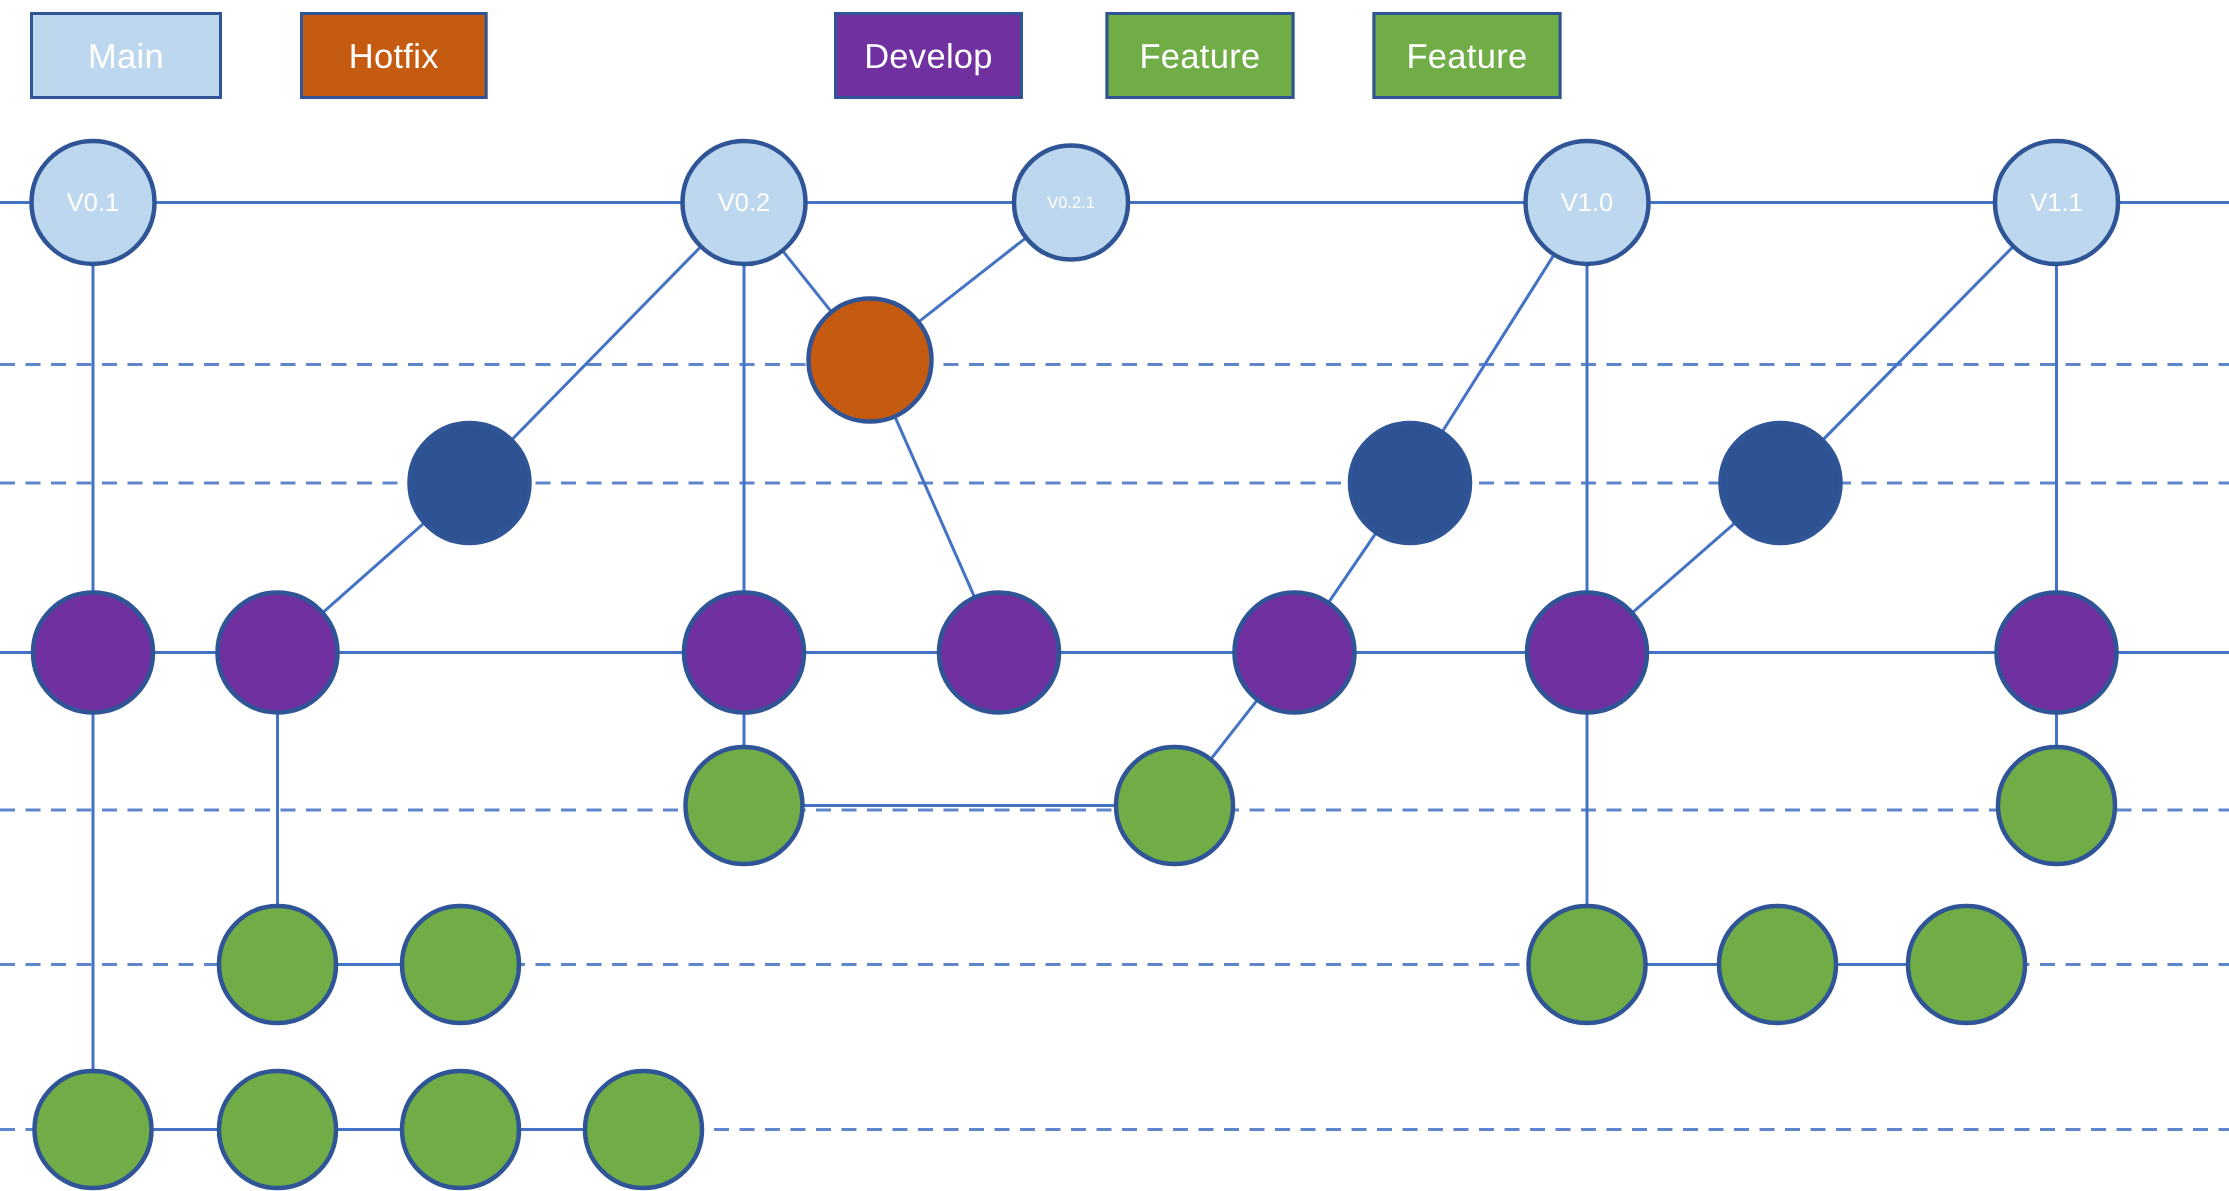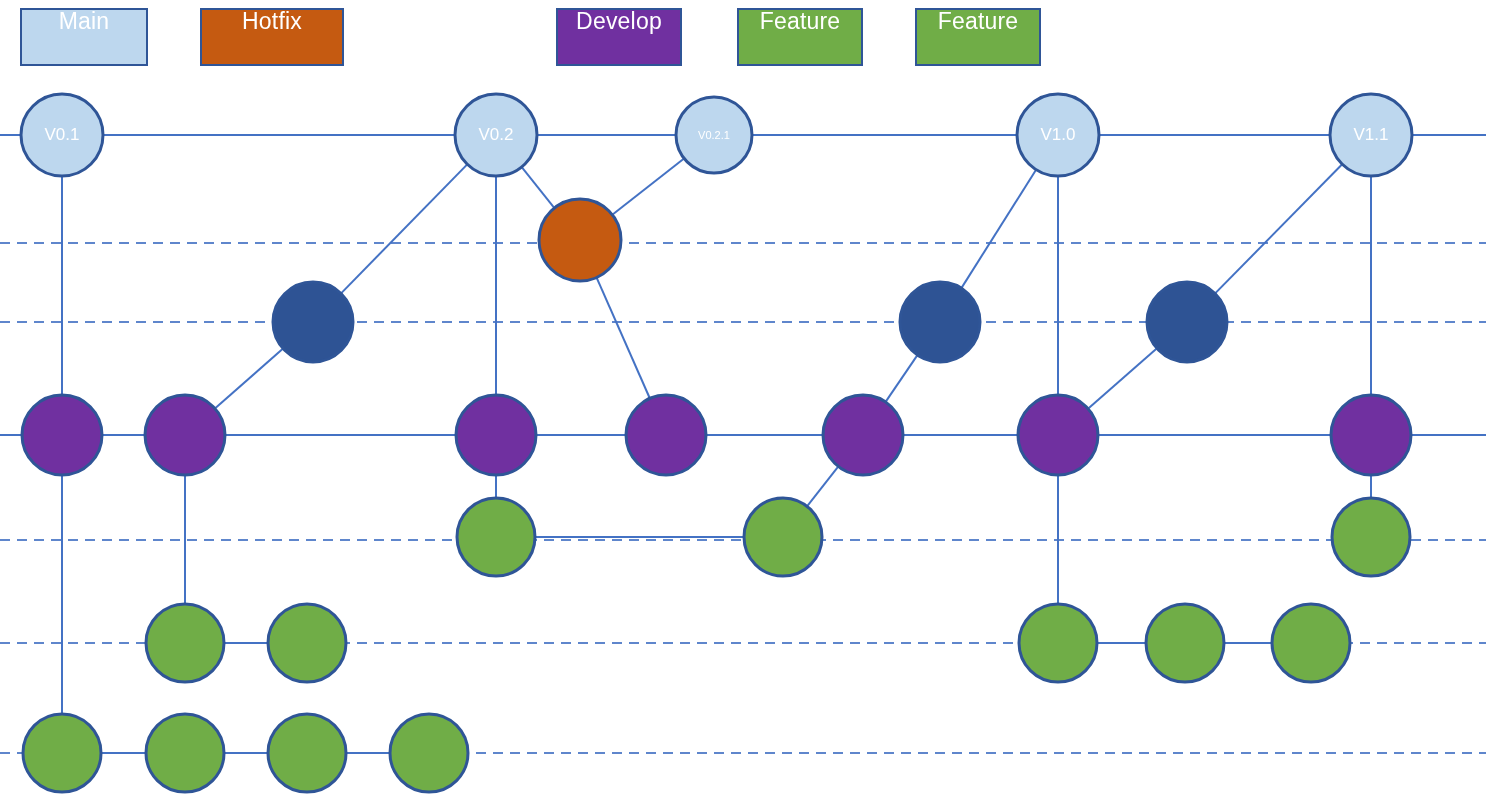--- a/index.html
+++ b/index.html
@@ -28,21 +28,21 @@
     top: 0;
     width: 1486px;
     height: 80px;
     z-index: 5;
   }
   .legend-box {
     position: absolute;
     box-sizing: border-box;
     border: 2px solid #2F5597;
     display: flex;
-    align-items: flex-start;
+    align-items: center;
     justify-content: center;
     color: #ffffff;
     font-size: 23px;
     line-height: 1;
     letter-spacing: .2px;
     user-select: none;
   }
 
   
   #graph {
@@ -215,21 +215,21 @@
         <g>
           <circle cx="429" cy="753" r="39" class="node-circle" fill="#70AD47"></circle>
         </g>
       </g>
   </svg>
 
   <div id="legend">
       <div class="legend-box" style="left: 20px; top: 8px; width: 128px; height: 58px; background: rgb(189, 215, 238); border-color: rgb(47, 85, 151);">
         <span style="color: rgb(255, 255, 255);">Main</span>
       </div>
-      <div class="legend-box" style="left: 200px; top: 8px; width: 144px; height: 58px; background: rgb(197, 90, 17); border-color: rgb(47, 85, 151);">
+      <div class="legend-box" style="left: 200px; top: 8px; width: 125px; height: 58px; background: rgb(197, 90, 17); border-color: rgb(47, 85, 151);">
         <span style="color: rgb(255, 255, 255);">Hotfix</span>
       </div>
       <div class="legend-box" style="left: 556px; top: 8px; width: 126px; height: 58px; background: rgb(112, 48, 160); border-color: rgb(47, 85, 151);">
         <span style="color: rgb(255, 255, 255);">Develop</span>
       </div>
       <div class="legend-box" style="left: 737px; top: 8px; width: 126px; height: 58px; background: rgb(112, 173, 71); border-color: rgb(47, 85, 151);">
         <span style="color: rgb(255, 255, 255);">Feature</span>
       </div>
       <div class="legend-box" style="left: 915px; top: 8px; width: 126px; height: 58px; background: rgb(112, 173, 71); border-color: rgb(47, 85, 151);">
         <span style="color: rgb(255, 255, 255);">Feature</span>

